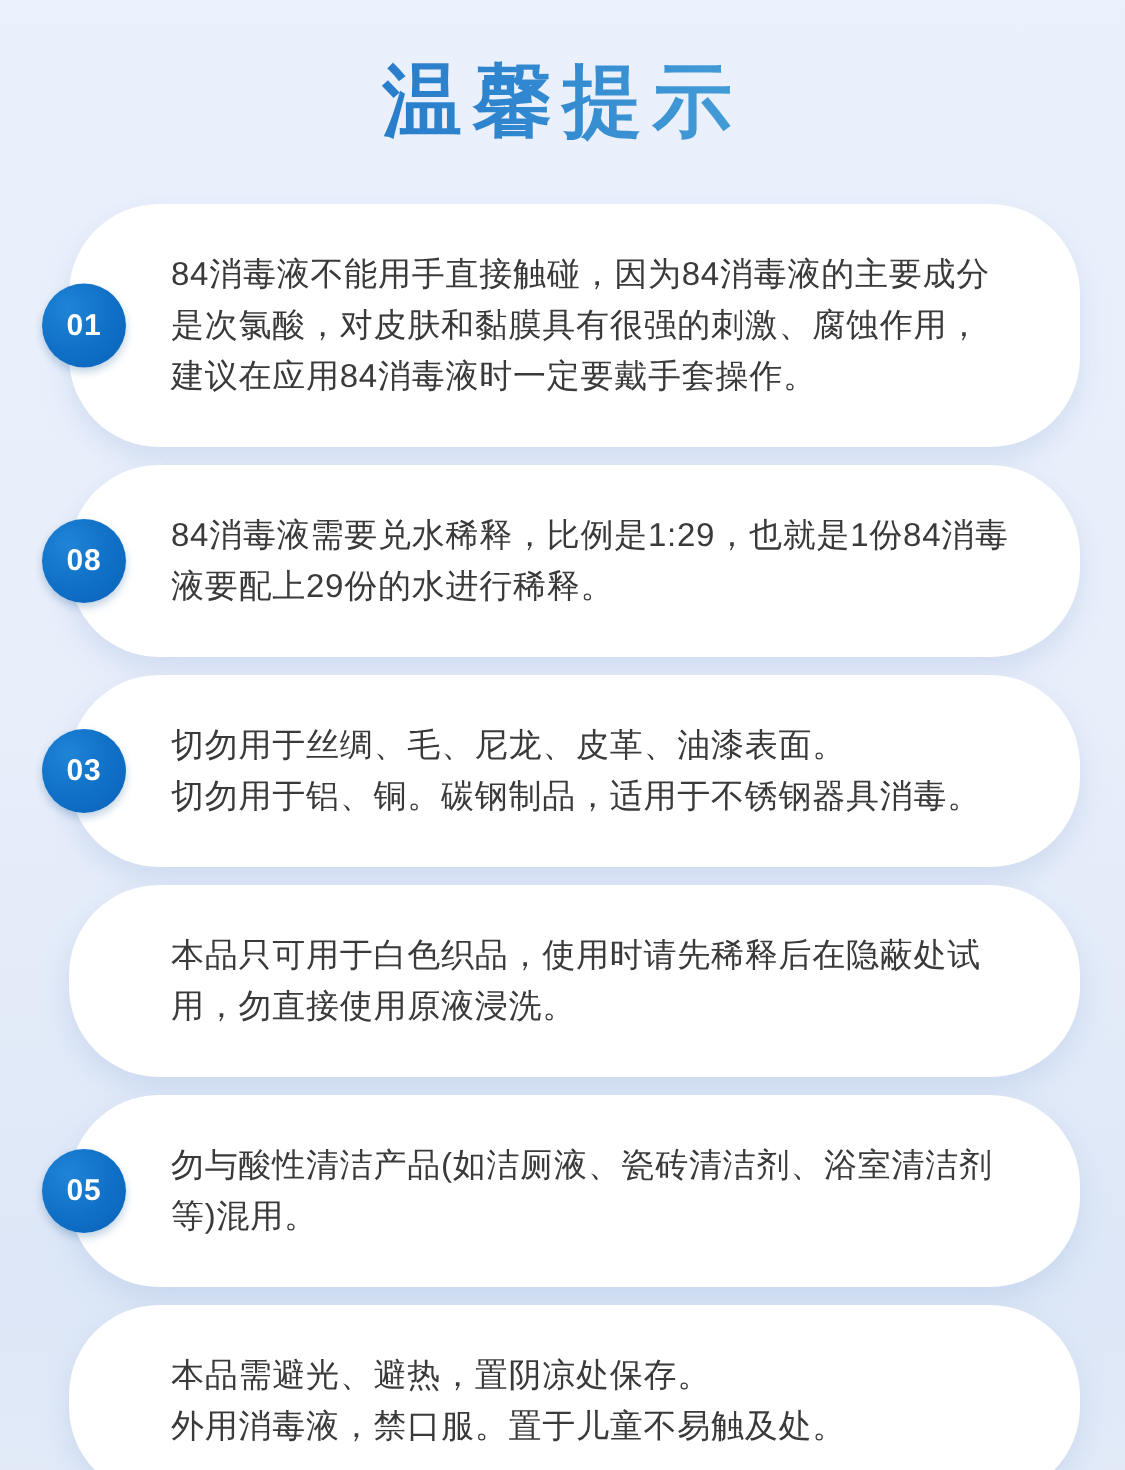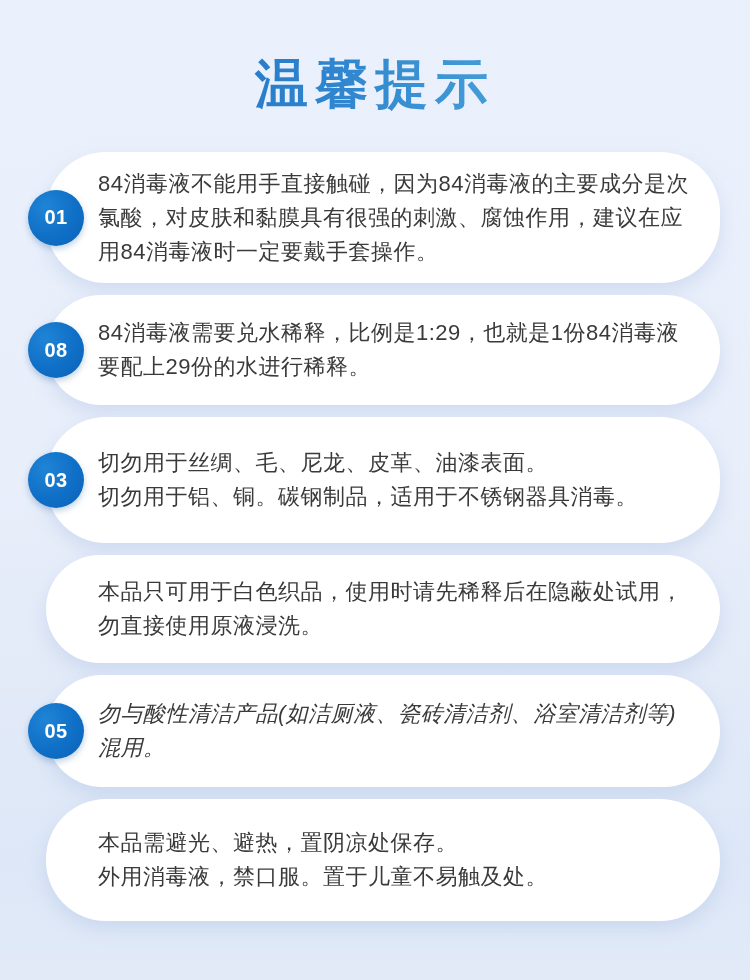--- a/index.html
+++ b/index.html
@@ -11,21 +11,21 @@
   .page {
     position: relative;
     width: 750px;
     height: 980px;
     margin: 0 auto;
     overflow: hidden;
     background: linear-gradient(180deg, #ebf1fc 0%, #e8eefa 50%, #dde7f7 88%, #e2eaf8 100%);
   }
   .title {
     margin: 0;
-    padding-top: 48px;
+    padding-top: 32px;
     height: 72px;
     text-align: center;
     font-size: 53px;
     line-height: 72px;
     font-weight: 800;
     letter-spacing: 7px;
     background: linear-gradient(90deg, #1e6ec3 15%, #2f86cf 45%, #56b0de 85%);
     -webkit-background-clip: text;
     background-clip: text;
     -webkit-text-fill-color: transparent;
@@ -44,24 +44,24 @@
     box-sizing: border-box;
     background: #ffffff;
     border-radius: 60px;
     padding: 14px 30px 14px 52px;
     box-shadow: 0 8px 18px rgba(163, 186, 223, 0.35);
   }
   .tip-row:nth-of-type(1) .tip-card { min-height: 131px; }
   .tip-row:nth-of-type(2) .tip-card { min-height: 110px; justify-content: center; }
   .tip-row:nth-of-type(3) .tip-card { min-height: 126px; align-items: center; }
   .tip-row:nth-of-type(4) .tip-card { min-height: 108px; }
-  .tip-row:nth-of-type(5) .tip-card { min-height: 112px; font-style: italic; }
+  .tip-row:nth-of-type(5) .tip-card { min-height: 112px; }
   .tip-row:nth-of-type(6) .tip-card { min-height: 122px; }
   .tip-text {
-    margin: 0;
+    margin: 16px;
     font-size: 22px;
     line-height: 34px;
     color: #3a3a3a;
     white-space: pre-line;
     letter-spacing: 0.5px;
   }
   .tip-badge {
     position: absolute;
     left: -18px;
     top: 50%;

